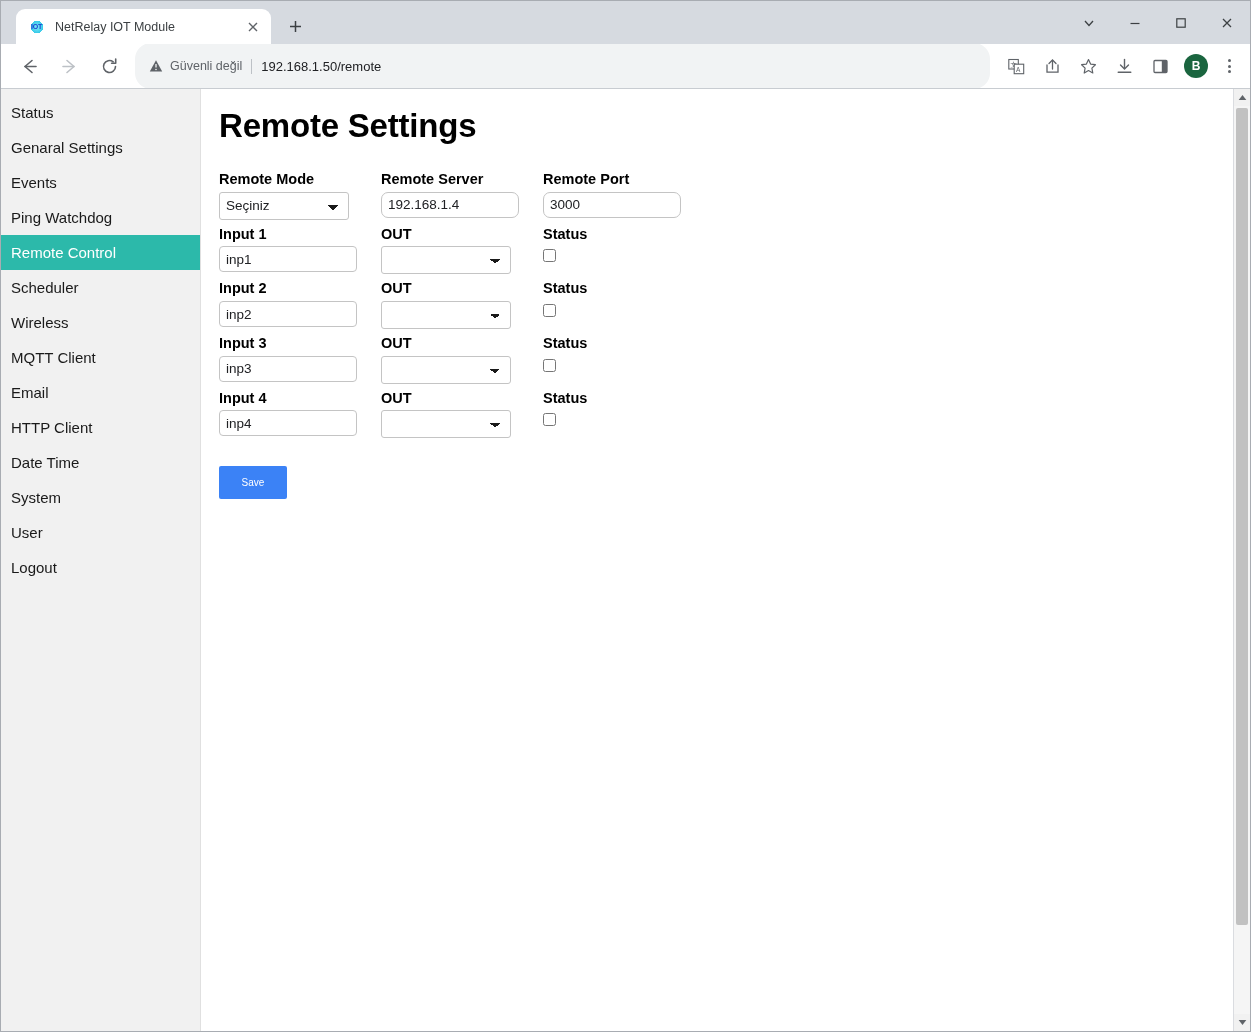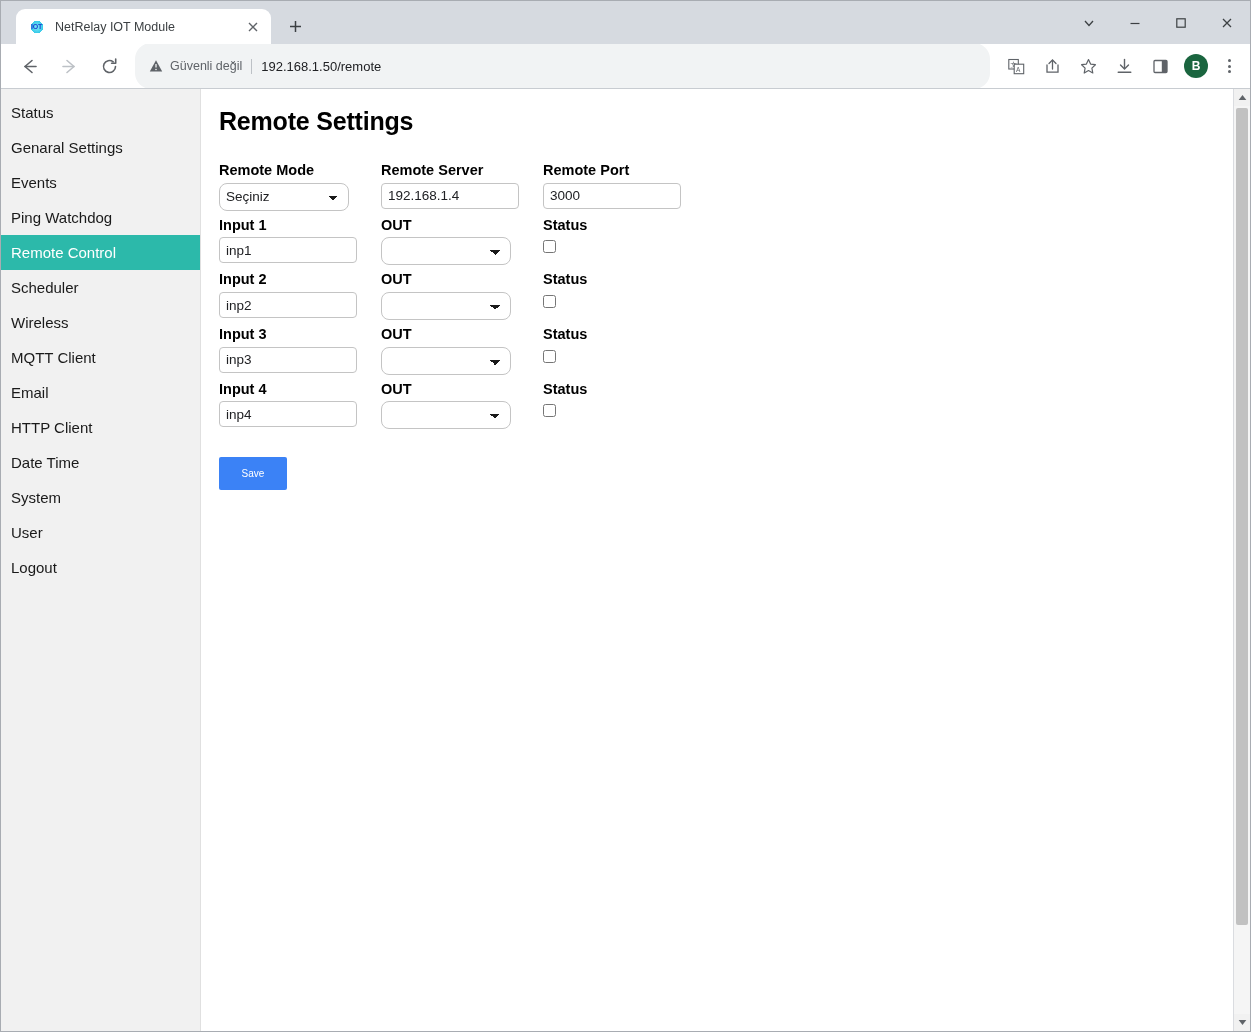--- a/index.html
+++ b/index.html
@@ -256,21 +256,21 @@
   }
 
   .content {
     flex: 1 1 auto;
     background: #ffffff;
     padding: 18px 0 0 18px;
     box-sizing: border-box;
     overflow: hidden;
   }
   .page-title {
-    font-size: 25px;
+    font-size: 33px;
     font-weight: bold;
     color: #000000;
     margin: 0 0 26px 0;
     letter-spacing: -0.2px;
   }
 
   .form-grid {
     display: grid;
     grid-template-columns: 162px 162px auto;
     row-gap: 0px;
@@ -291,31 +291,31 @@
     font-size: 13.5px;
     font-family: "Liberation Sans", sans-serif;
     color: #202124;
     padding: 0 6px;
     box-sizing: border-box;
     border: 1px solid #c4c4c4;
     border-radius: 4px;
     background: #ffffff;
     outline: none;
   }
-  input.tin.wide { width: 138px; }
+  input.tin.wide { width: 138px; border-radius: 7px; }
   select.sel {
     width: 130px;
     height: 28px;
     font-size: 13.5px;
     font-family: "Liberation Sans", sans-serif;
     color: #202124;
     padding: 0 22px 0 6px;
     box-sizing: border-box;
     border: 1px solid #c4c4c4;
-    border-radius: 8px;
+    border-radius: 3px;
     background-color: #ffffff;
     -webkit-appearance: none;
     -moz-appearance: none;
     appearance: none;
     background-image:
       linear-gradient(45deg, transparent 50%, #1a1a1a 50%),
       linear-gradient(135deg, #1a1a1a 50%, transparent 50%);
     background-position:
       calc(100% - 15px) 12px,
       calc(100% - 10px) 12px;

